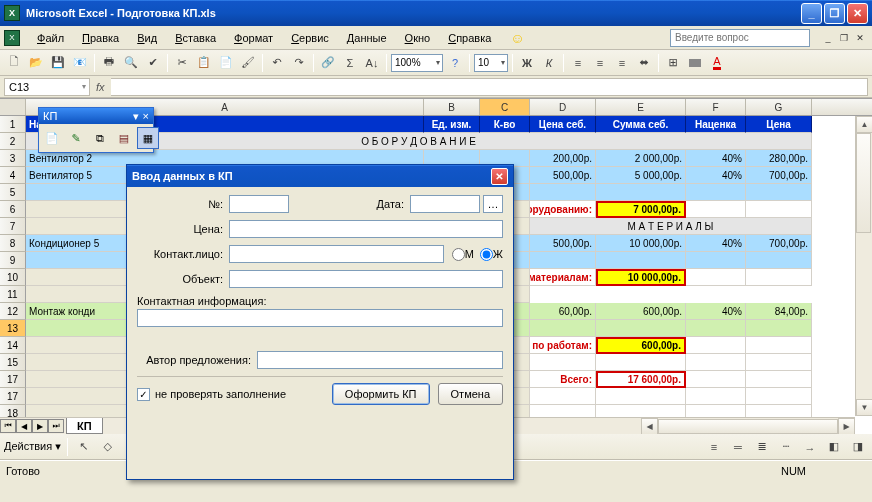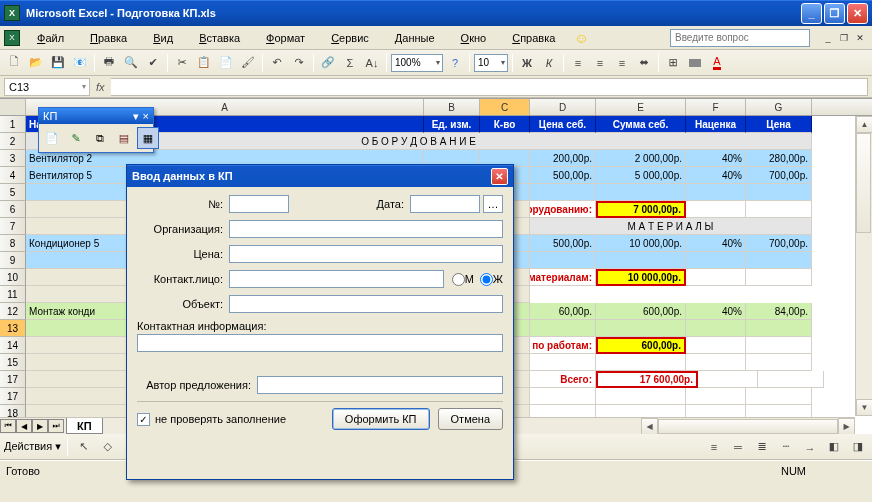--- a/index.html
+++ b/index.html
@@ -98,21 +98,21 @@
   <span>Microsoft Excel - Подготовка КП.xls</span>
   <div class="winbtns">
     <div class="winbtn">_</div>
     <div class="winbtn">❐</div>
     <div class="winbtn close">✕</div>
   </div>
 </div>
 
 <div class="menubar">
   <div class="mxicon">X</div>
-  <div id="menuitems" style="display:flex;gap:8px">
+  <div id="menuitems" style="display:flex;gap:0">
       <div class="menuitem"><u>Ф</u>айл</div>
       <div class="menuitem"><u>П</u>равка</div>
       <div class="menuitem"><u>В</u>ид</div>
       <div class="menuitem"><u>В</u>ставка</div>
       <div class="menuitem"><u>Ф</u>ормат</div>
       <div class="menuitem"><u>С</u>ервис</div>
       <div class="menuitem"><u>Д</u>анные</div>
       <div class="menuitem"><u>О</u>кно</div>
       <div class="menuitem"><u>С</u>правка</div>
     </div>
@@ -315,21 +315,21 @@
       <div class="row">
         <div class="cell dialogcover" style="width: 504px;"></div>
         <div class="cell " style="width: 66px;"></div>
         <div class="cell " style="width: 90px;"></div>
         <div class="cell " style="width: 60px;"></div>
         <div class="cell " style="width: 66px;"></div>
       </div>
       <div class="row">
         <div class="cell dialogcover" style="width: 504px;"></div>
         <div class="cell totlbl r" style="width: 66px;">Всего:</div>
-        <div class="cell gtot r" style="width: 102px;">17 600,00р.</div>
+        <div class="cell gtot r" style="width: 90px;">17 600,00р.</div>
         <div class="cell " style="width: 60px;"></div>
         <div class="cell " style="width: 66px;"></div>
       </div>
       <div class="row">
         <div class="cell dialogcover" style="width: 504px;"></div>
         <div class="cell " style="width: 66px;"></div>
         <div class="cell " style="width: 90px;"></div>
         <div class="cell " style="width: 60px;"></div>
         <div class="cell " style="width: 66px;"></div>
       </div>
@@ -406,24 +406,20 @@
   <div class="dbody">
     <div class="drow">
       <div class="dlbl">№:</div>
       <input class="dinp" style="width: 60px; flex: 0 0 auto;">
       <div style="flex:1"></div>
       <div style="padding-right:6px">Дата:</div>
       <input class="dinp" style="width: 70px; flex: 0 0 auto;">
       <button class="dinp" style="width:20px;flex:none;margin-left:3px">…</button>
     </div>
     <div class="drow">
-        <div class="dlbl">Организация:</div>
-        <input class="dinp" style="">
-      </div>
-    <div class="drow">
         <div class="dlbl">Цена:</div>
         <input class="dinp" style="">
       </div>
     <div class="drow">
       <div class="dlbl">Контакт.лицо:</div>
       <input class="dinp" style="flex: 1 1 0%;">
       <label style="margin-left:8px;display:flex;align-items:center">
           <input type="radio" name="g" style=""> 
           <span>М</span>
         </label>

